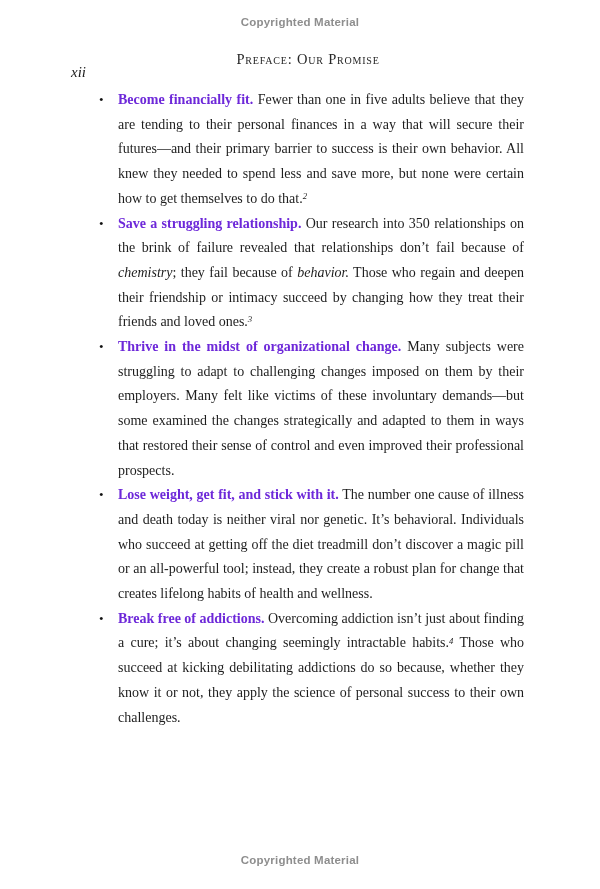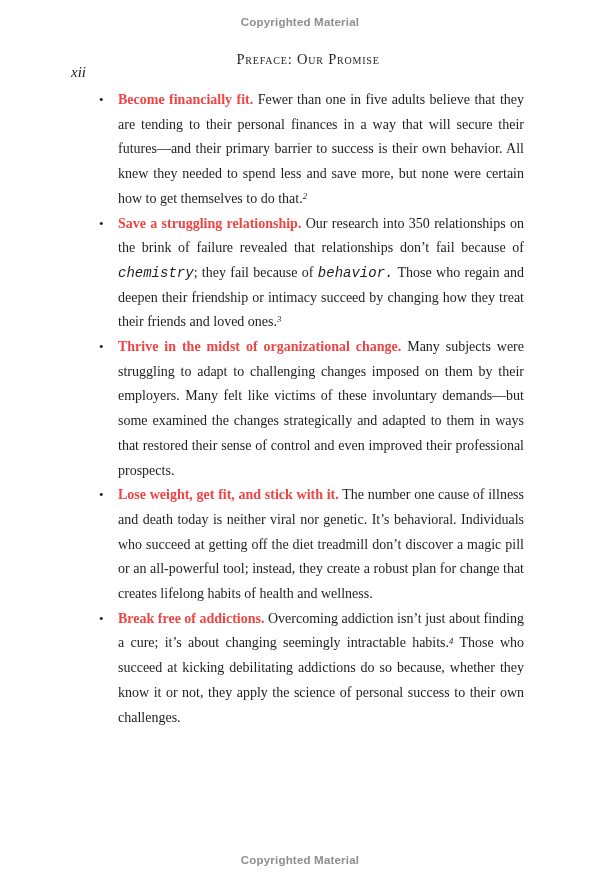--- a/index.html
+++ b/index.html
@@ -75,25 +75,24 @@
   }
   li.bullet .marker {
     position: absolute;
     left: -19px;
     top: 0;
     font-size: 13px;
     color: #111111;
   }
   li.bullet .lead {
     font-weight: bold;
-    color: #ef4444;
+    color: #6d28d9;
   }
   li.bullet .it {
     font-style: italic;
-    font-family: Liberation Mono, monospace;
   }
   li.bullet sup {
     font-size: 0.62em;
     font-style: italic;
     line-height: 0;
     vertical-align: baseline;
     position: relative;
     top: -0.45em;
   }
 </style>

